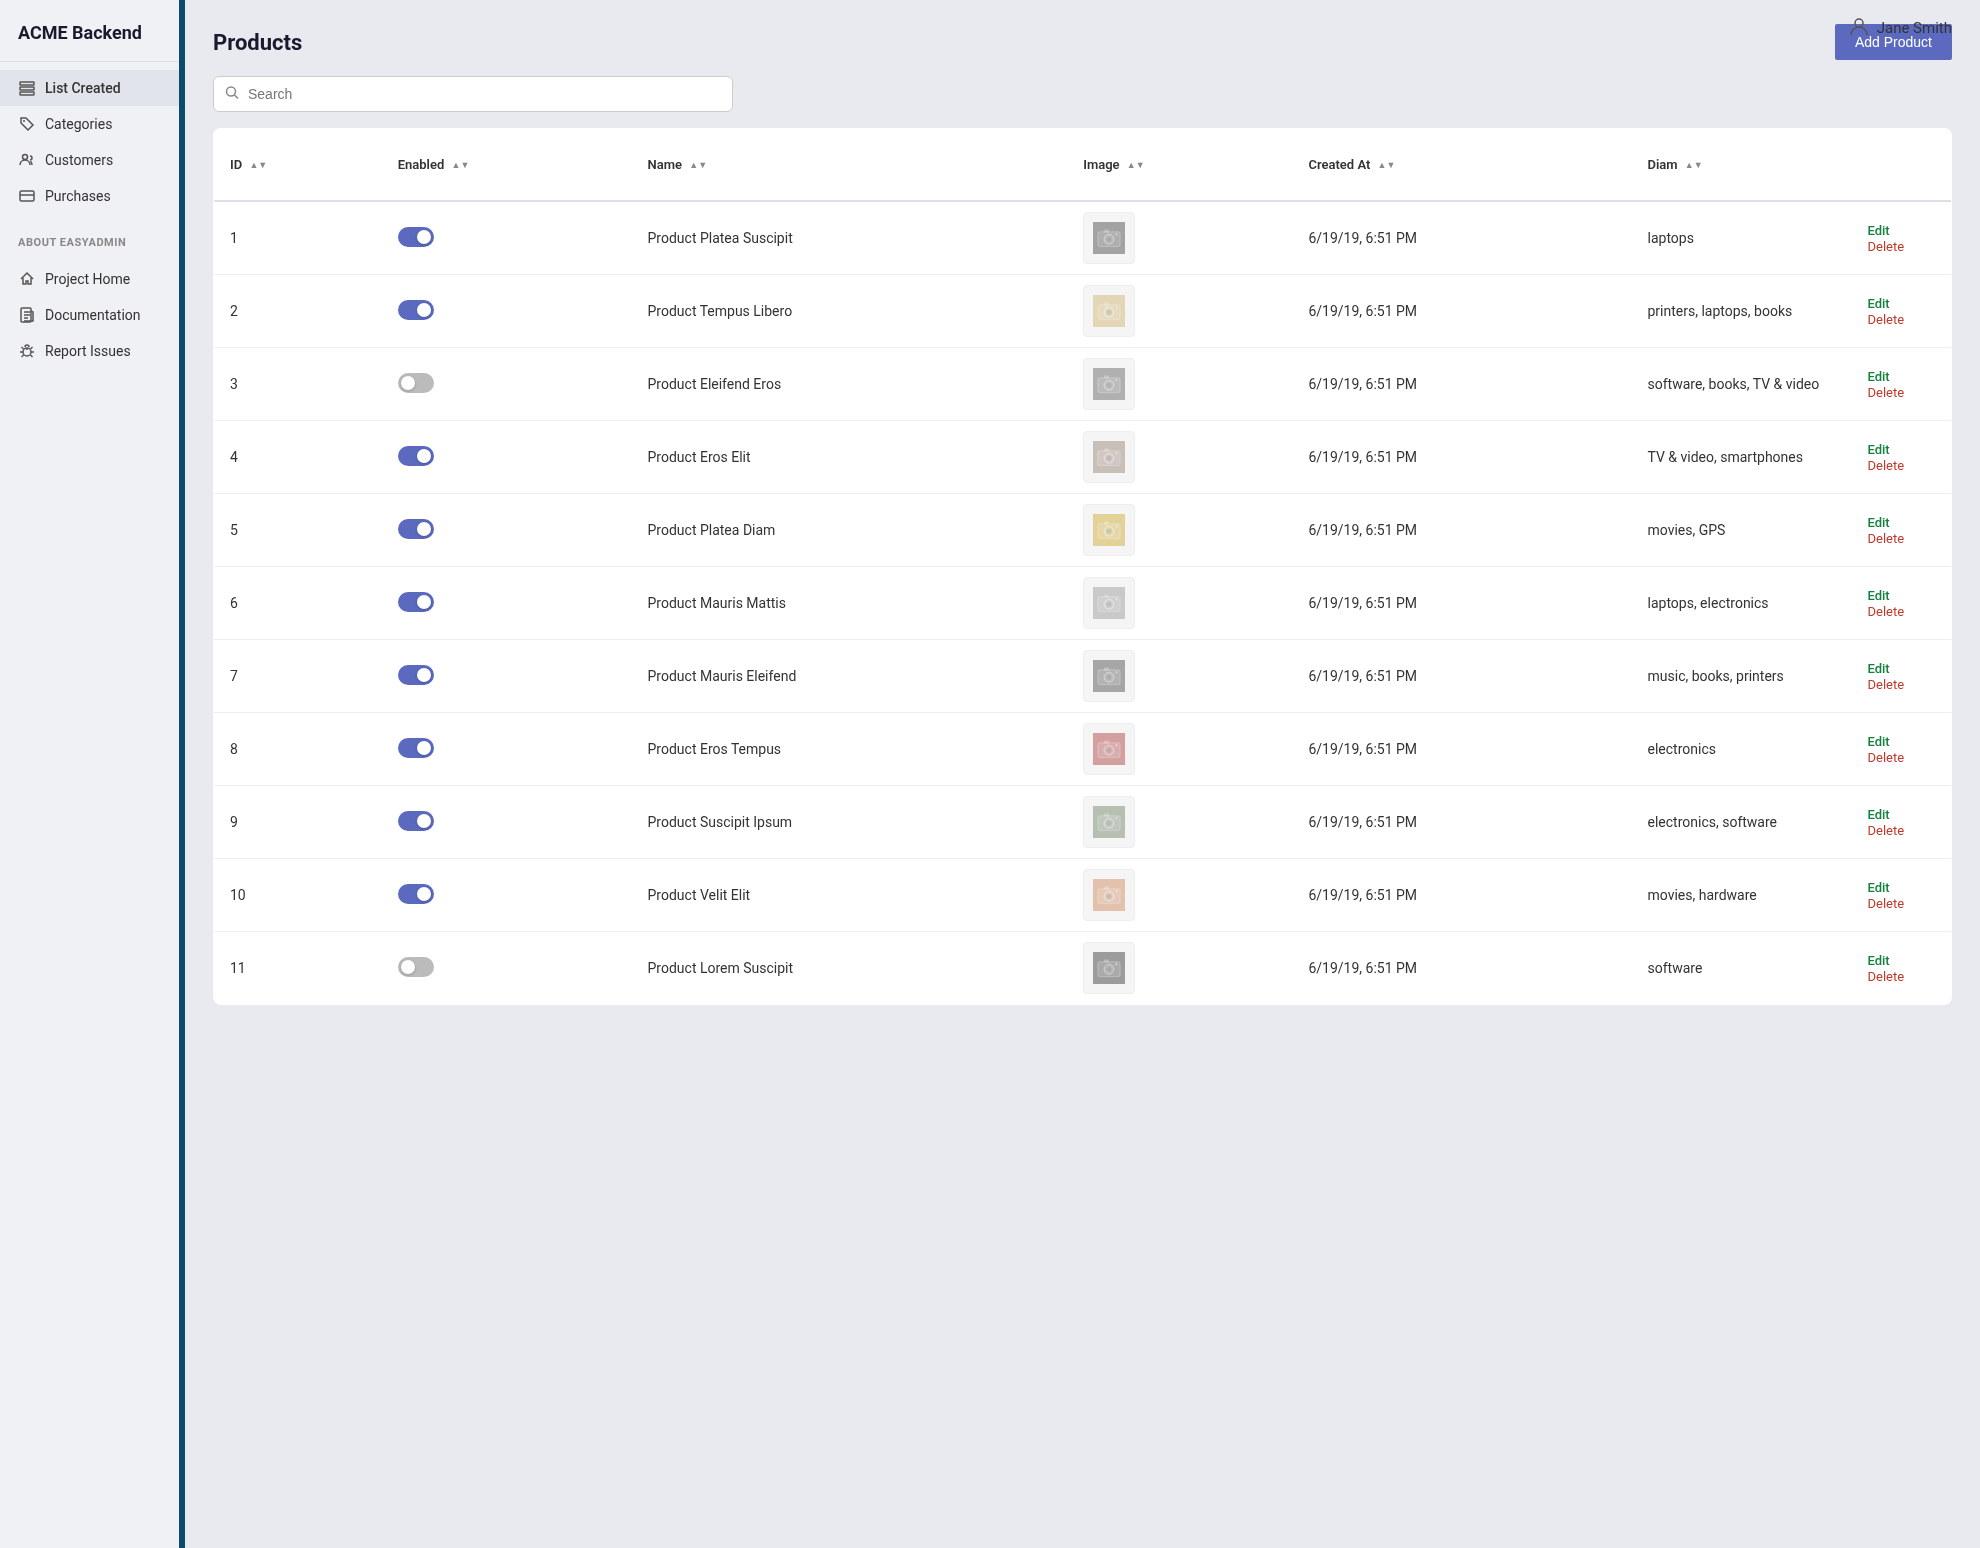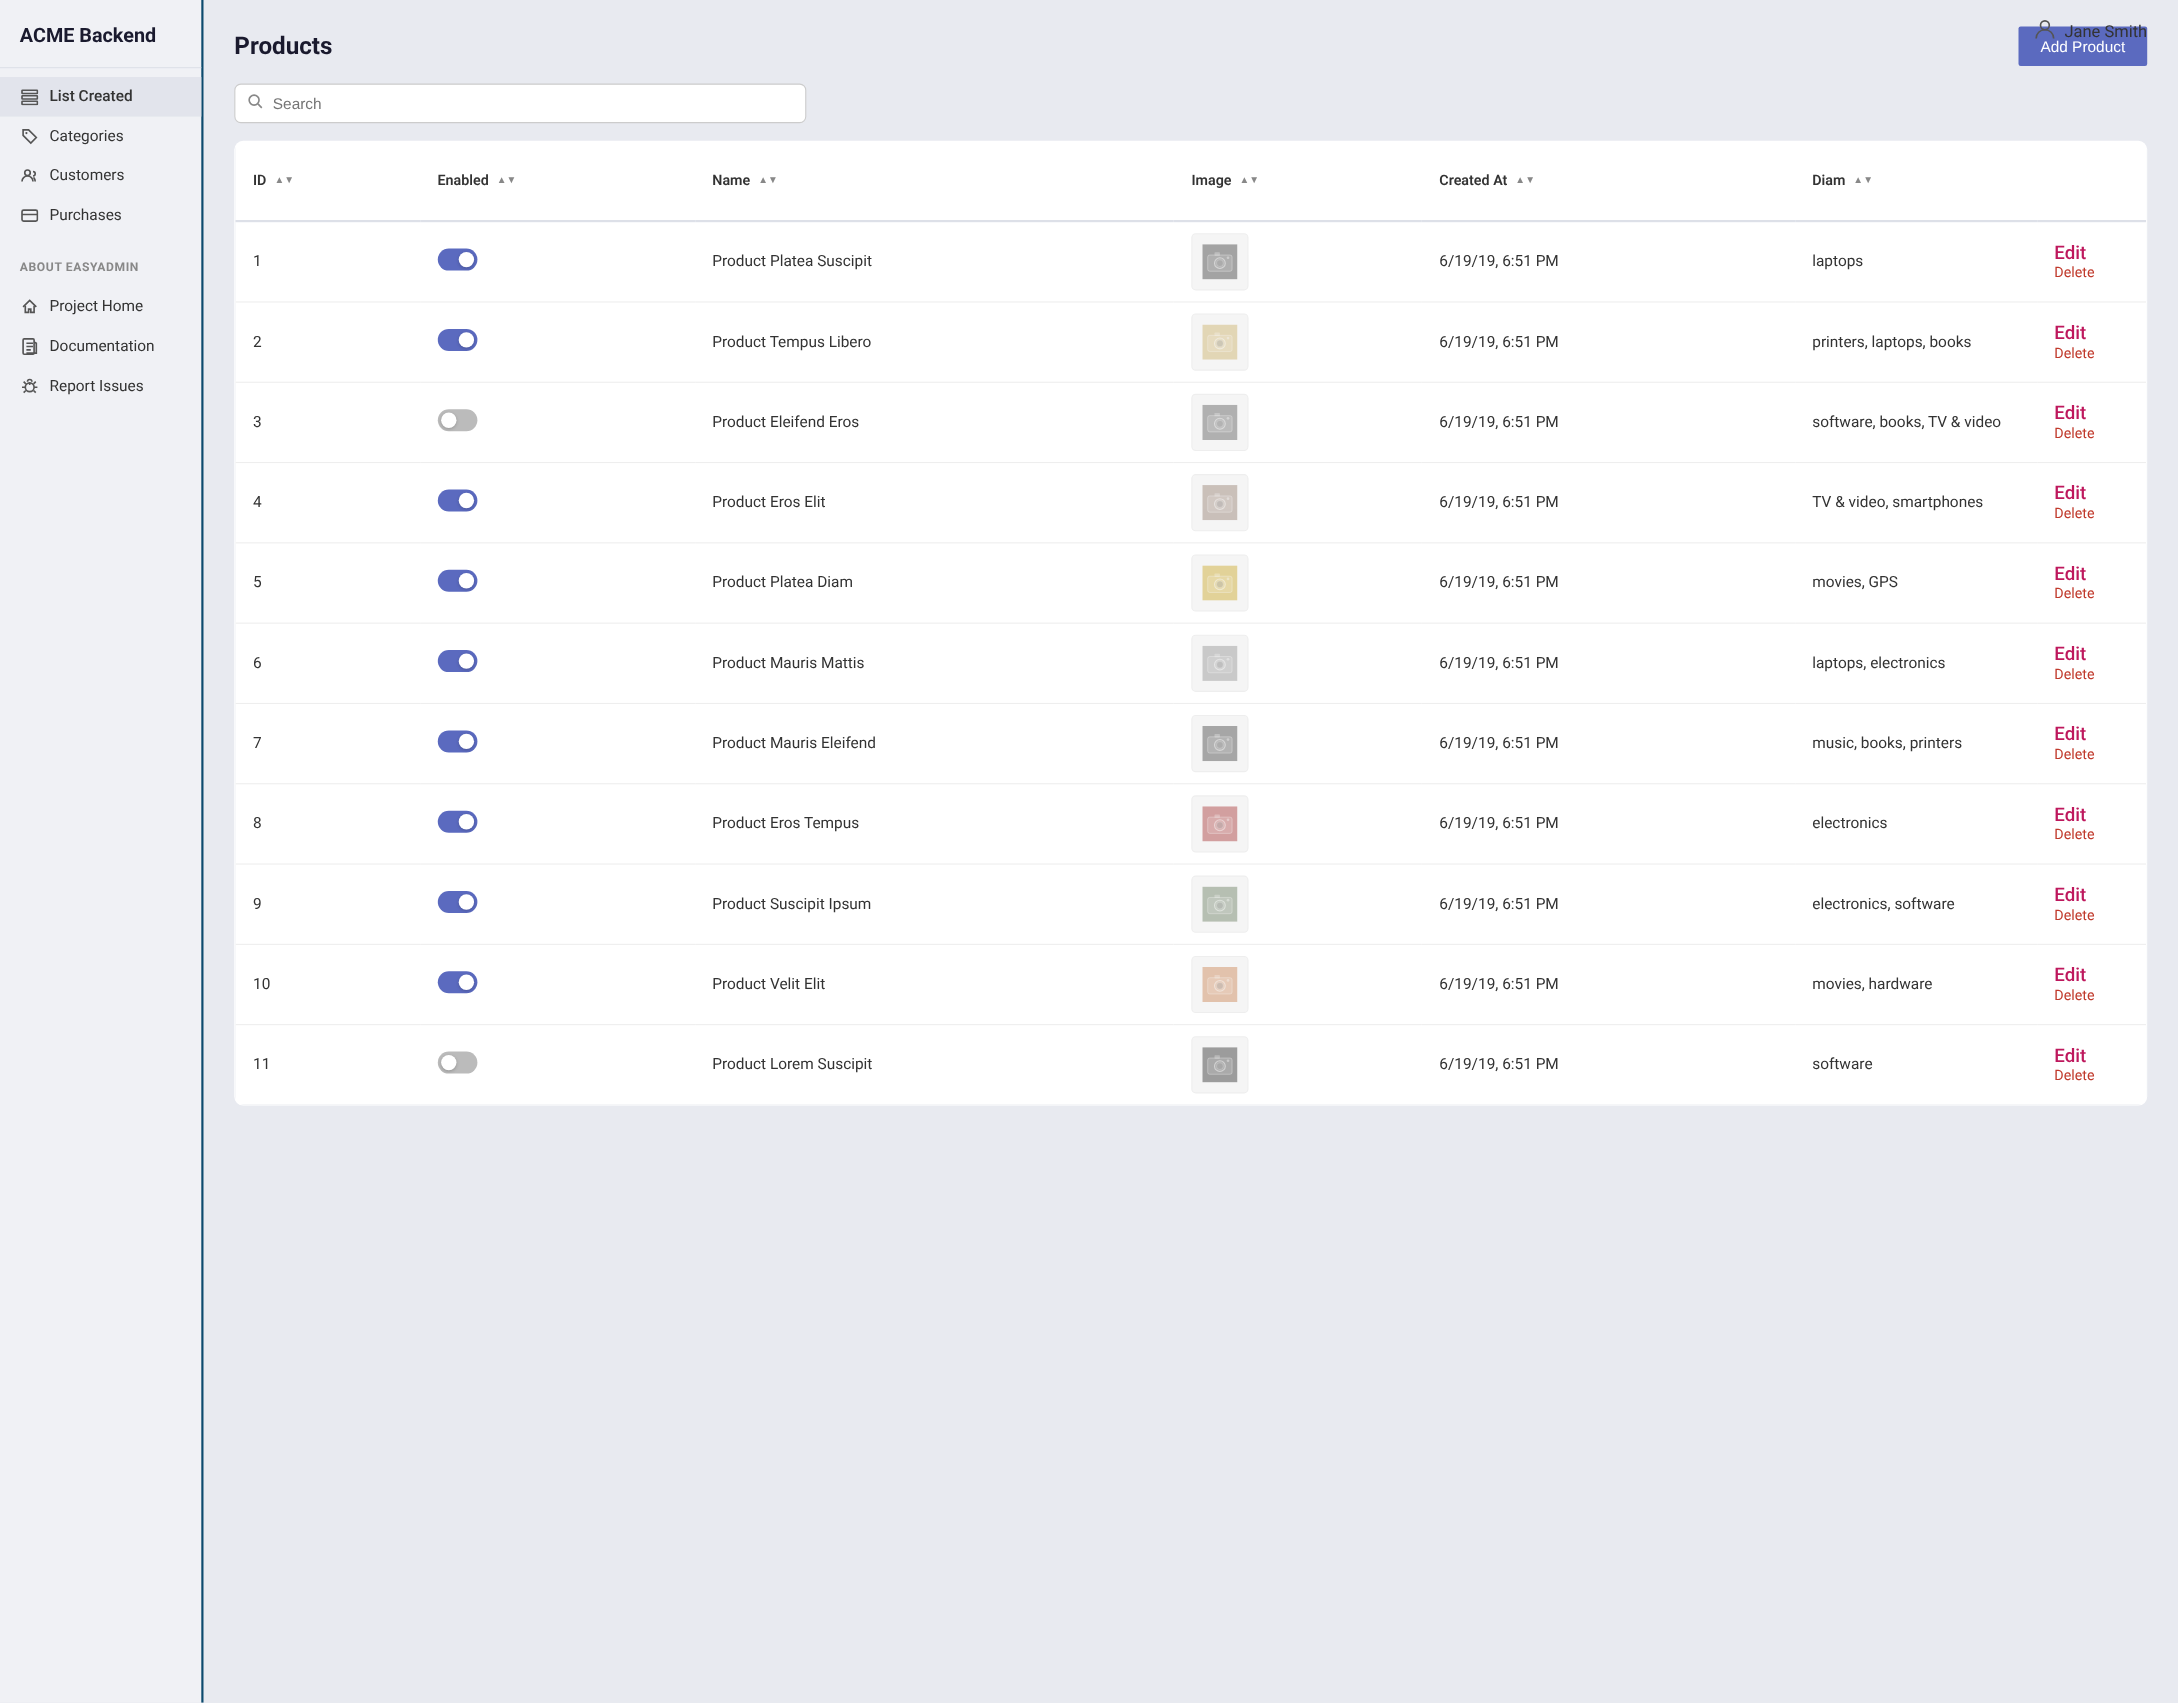--- a/index.html
+++ b/index.html
@@ -3,21 +3,21 @@
   <meta charset="utf-8">
   <style>
     * { box-sizing: border-box; margin: 0; padding: 0; }
     body { font-family: -apple-system, BlinkMacSystemFont, 'Segoe UI', Roboto, sans-serif; background: #e8eaf0; min-height: 100vh; display: flex; }
 
     
     #sidebar {
       width: 185px;
       min-height: 100vh;
       background: #f0f1f5;
-      border-right: 2px solid #0c4a6e;
+      border-right: 6px solid #0c4a6e;
       display: flex;
       flex-direction: column;
       padding: 0;
       flex-shrink: 0;
     }
     #app-title {
       font-size: 18px;
       font-weight: 700;
       color: #1a1a2e;
       padding: 22px 18px 18px;
@@ -193,22 +193,22 @@
       border: 1px solid #eee;
       background: #f5f5f5;
       display: flex;
       align-items: center;
       justify-content: center;
       overflow: hidden;
     }
     .product-thumb svg { width: 32px; height: 32px; opacity: 0.4; }
 
     .edit-link {
-      color: #be185d;
-      font-size: 17px;
+      color: #15803d;
+      font-size: 13px;
       cursor: pointer;
       font-weight: 500;
       text-decoration: none;
       margin-right: 8px;
     }
     .delete-link {
       color: #c0392b;
       font-size: 13px;
       cursor: pointer;
       font-weight: 400;

